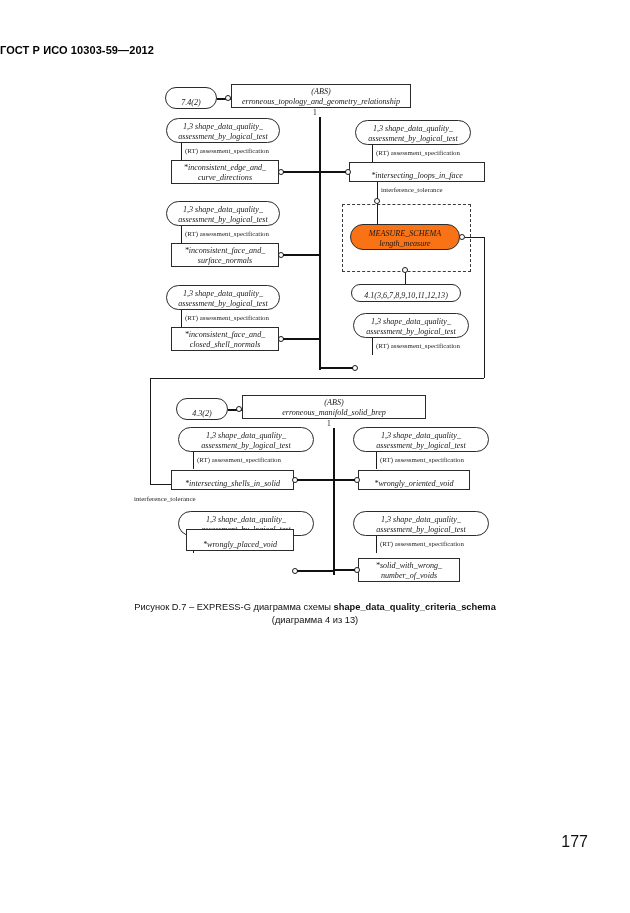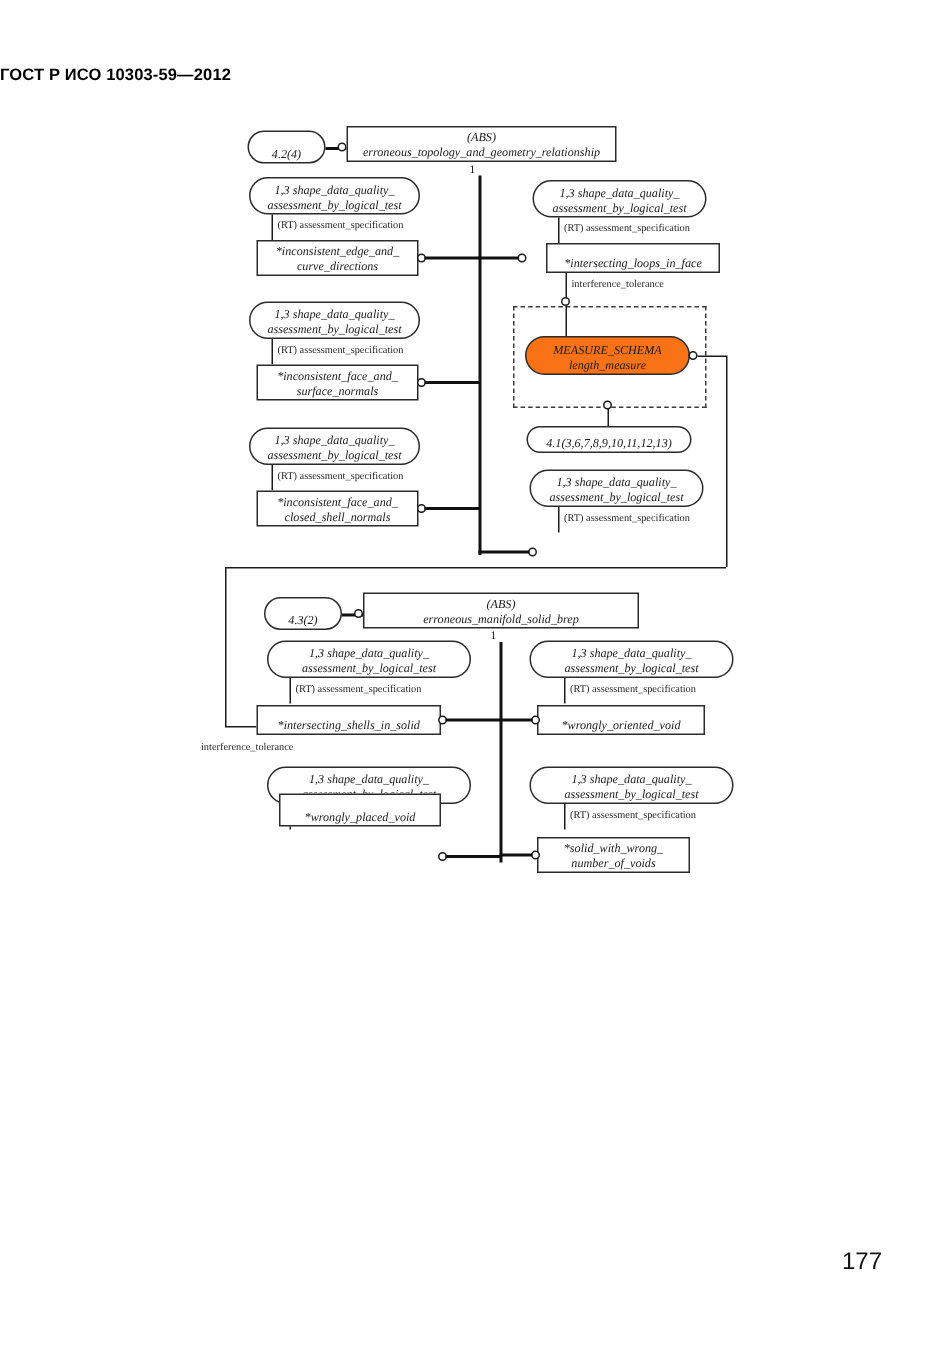--- a/index.html
+++ b/index.html
@@ -72,21 +72,21 @@
 </head>
 <body>
 
 <div class="page">
 
   <div class="hdr">ГОСТ Р ИСО 10303-59—2012</div>
 
   <div class="fig">
 
     <div class="node oval" style="left:165px;top:87px;width:52px;height:22px;">
-      <span>4.2(4)</span>
+      <span>7.4(2)</span>
     </div>
     <div class="ln lnH" style="left:217px;top:97.5px;width:14px;height:2px;background:#111;"></div>
     <div class="circ" style="left:225px;top:95px;"></div>
 
     <div class="node rect" style="left:231px;top:84px;width:180px;height:24px;">
       <span>(ABS)</span>
       <span>erroneous_topology_and_geometry_relationship</span>
     </div>
     <div class="lbl1" style="left:313px;top:108px;">1</div>
 
@@ -130,21 +130,21 @@
     </div>
     <div class="circ" style="left:278px;top:336px;"></div>
     <div class="ln thickH" style="left:283px;top:337.8px;width:37px;"></div>
 
     <div class="node oval" style="left:355px;top:120px;width:116px;height:25px;">
       <span>1,3  shape_data_quality_</span>
       <span>assessment_by_logical_test</span>
     </div>
     <div class="ln lnV" style="left:372px;top:145px;height:17px;"></div>
     <div class="lbl" style="left:376px;top:149px;">(RT) assessment_specification</div>
-    <div class="node rect" style="left:364px;top:162px;width:116px;height:20px;">
+    <div class="node rect" style="left:349px;top:162px;width:136px;height:20px;">
       <span>*intersecting_loops_in_face</span>
     </div>
     <div class="circ" style="left:345px;top:169px;"></div>
     <div class="ln thickH" style="left:319px;top:170.8px;width:27px;"></div>
 
     <div class="ln lnV" style="left:377px;top:182px;height:17px;"></div>
     <div class="lbl" style="left:381px;top:186px;">interference_tolerance</div>
     <div class="circ" style="left:374px;top:198px;"></div>
 
     <div class="dashbox" style="left:342px;top:204px;width:127px;height:66px;"></div>
@@ -234,16 +234,20 @@
     <div class="lbl" style="left:380px;top:540px;">(RT) assessment_specification</div>
     <div class="node rect" style="left:358px;top:558px;width:102px;height:24px;">
       <span>*solid_with_wrong_</span>
       <span>number_of_voids</span>
     </div>
     <div class="circ" style="left:354px;top:567px;"></div>
     <div class="ln thickH" style="left:333px;top:568.8px;width:22px;"></div>
 
   </div>
 
+  <div class="cap">
+    <span>Рисунок D.7 – EXPRESS-G диаграмма схемы </span><b>shape_data_quality_criteria_schema</b>
+    <span class="l2">(диаграмма 4 из 13)</span>
+  </div>
 
   <div class="folio">177</div>
 
 </div>
 
 </body></html>

